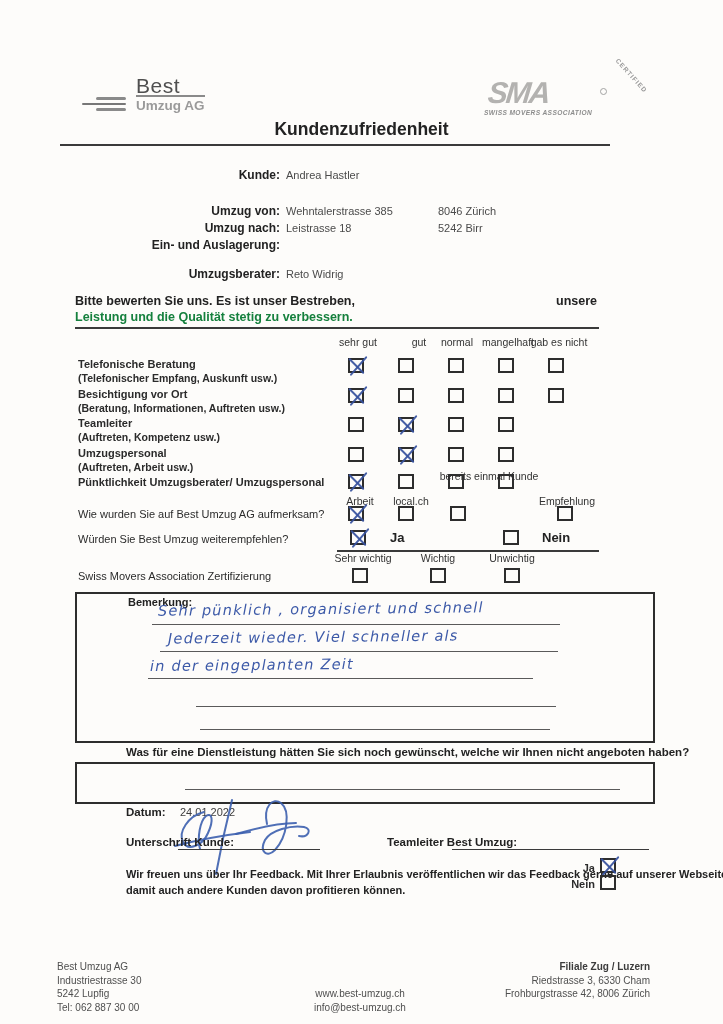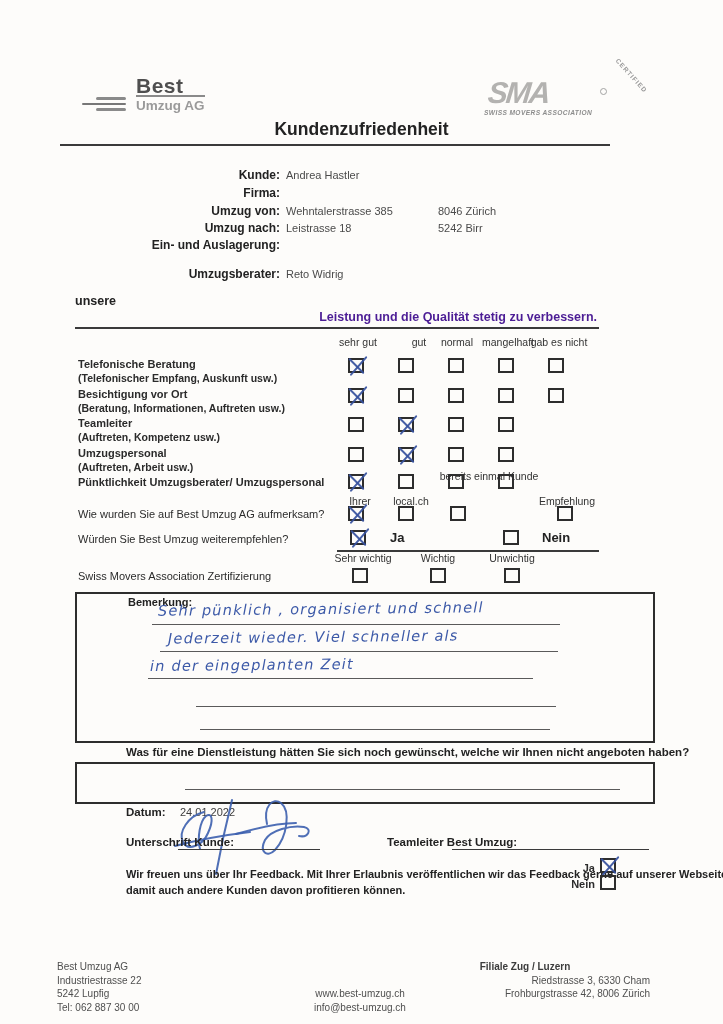--- a/index.html
+++ b/index.html
@@ -15,58 +15,58 @@
     color:#2c2c2c;
     border-right:1px solid #cfcfcf;
   }
   .abs{position:absolute;}
   .b{font-weight:bold;}
   
   .logo-best{left:78px;top:74px;width:150px;height:48px;}
   .speedlines{position:absolute;left:0;top:20px;width:48px;}
   .speedlines span{display:block;height:2.5px;background:#8a8a8a;margin:3px 0 3px auto;border-radius:2px;}
   .sl1{width:30px;}.sl2{width:44px;background:#777 !important;}.sl3{width:30px;}
-  .best-word{position:absolute;left:58px;top:0;font-size:21px;font-weight:bold;color:#4f4f4f;letter-spacing:.5px;}
+  .best-word{position:absolute;left:58px;top:0;font-size:21px;font-weight:normal;color:#4f4f4f;letter-spacing:.5px;}
   .best-sub{position:absolute;left:58px;top:21px;font-size:13.5px;color:#9a9a9a;font-weight:bold;border-top:2px solid #8a8a8a;padding-top:1px;}
   .logo-sma{left:482px;top:78px;width:160px;height:46px;}
   .sma-acronym{position:absolute;left:6px;top:0px;font-size:30px;font-weight:bold;font-style:italic;color:#b3b2b0;letter-spacing:-2px;transform:skewX(-6deg);line-height:1;}
   .sma-sub{position:absolute;left:2px;top:31px;font-size:6.6px;font-weight:bold;font-style:italic;color:#8c8c8c;letter-spacing:.4px;white-space:nowrap;}
   .sma-cert{position:absolute;left:128px;top:-6px;font-size:6.5px;font-weight:bold;color:#9b9b9b;letter-spacing:1px;transform:rotate(48deg);white-space:nowrap;}
   .sma-dot{position:absolute;left:118px;top:10px;width:5px;height:5px;border:1.4px solid #a3a3a3;border-radius:50%;}
   
   .title{left:0;top:119px;width:723px;text-align:center;font-size:17.5px;font-weight:bold;color:#222;}
   .title-rule{left:60px;top:144px;width:550px;height:2px;background:#3a3a3a;}
   
   .inforow{left:78px;width:560px;height:16px;font-size:12px;}
   .ilabel{position:absolute;right:358px;top:0;font-weight:bold;color:#222;white-space:nowrap;text-align:center;}
   .ivalue{position:absolute;left:208px;top:1px;font-size:11px;color:#4b4b4b;white-space:nowrap;}
   .icity{position:absolute;left:360px;top:1px;font-size:11px;color:#4b4b4b;white-space:nowrap;}
   
   .intro1{left:75px;top:294px;width:522px;display:flex;justify-content:space-between;font-size:12.5px;font-weight:bold;color:#222;}
-  .intro2{left:75px;top:310px;width:522px;text-align:right;font-size:12.5px;font-weight:bold;color:#4c1d95;}
+  .intro2{left:75px;top:310px;width:522px;text-align:left;font-size:12.5px;font-weight:bold;color:#15803d;}
   .intro-rule{left:75px;top:327px;width:524px;height:2px;background:#3a3a3a;}
   
   .colhead{position:absolute;transform:translateX(-50%);font-size:10.5px;color:#333;white-space:nowrap;}
   .rlabel{position:absolute;left:78px;font-size:11px;color:#2b2b2b;font-weight:600;white-space:nowrap;}
   .rsub{position:absolute;left:78px;font-size:10.5px;color:#2b2b2b;font-weight:600;white-space:nowrap;}
   .cb{position:absolute;box-sizing:border-box;width:16px;height:15px;border:2px solid #2d2d2d;background:transparent;}
   .cb.checked::before,.cb.checked::after{content:"";position:absolute;height:1.8px;background:#36519e;border-radius:2px;opacity:.92;}
   .cb.checked::before{width:21px;left:-4px;top:5px;transform:rotate(45deg);}
   .cb.checked::after{width:25px;left:-4px;top:5px;transform:rotate(-49deg);}
   .c1{left:348px;}.c2{left:398px;}.c3{left:448px;}.c4{left:498px;}.c5{left:548px;}
   .janein{font-size:13px;font-weight:bold;color:#222;}
   .thin-rule{height:1.6px;background:#3a3a3a;}
   
   .box{position:absolute;border:2px solid #2d2d2d;background:transparent;}
   .hwline{position:absolute;height:1.3px;background:#5a5a5a;}
   .hw{position:absolute;font-family:"DejaVu Sans",sans-serif;font-style:italic;color:#3d5aa8;font-size:14.5px;letter-spacing:1.2px;white-space:nowrap;transform:rotate(-0.6deg);}
   .qtext{position:absolute;left:78px;font-size:11.5px;font-weight:bold;color:#222;white-space:nowrap;padding-left:48px;}
   
   .f{font-size:10px;color:#4f4f4f;line-height:13.5px;}
-  .f .b{color:#3c3c3c;text-align:center;}
+  .f .b{color:#3c3c3c;}
   .sig{stroke:#3c5fae;fill:none;stroke-width:2;stroke-linecap:round;opacity:.9;}
 </style>
 </head>
 <body>
 
 <div class="page">
 
   <div class="abs logo-best">
     <div class="speedlines">
         <span class="sl1"></span>
@@ -84,44 +84,41 @@
     <div class="sma-cert">CERTIFIED</div>
   </div>
 
   <div class="abs title">Kundenzufriedenheit</div>
   <div class="abs title-rule"></div>
 
   <div class="abs inforow" style="top:168px">
     <span class="ilabel">Kunde:</span>
     <span class="ivalue">Andrea Hastler</span>
   </div>
-  <div class="abs inforow" style="top:186px">
-    <span class="ilabel">Firma:</span>
-    <span class="ivalue"></span>
-  </div>
   <div class="abs inforow" style="top:204px">
     <span class="ilabel">Umzug von:</span>
     <span class="ivalue">Wehntalerstrasse 385</span>
     <span class="icity">8046 Zürich</span>
   </div>
   <div class="abs inforow" style="top:221px">
     <span class="ilabel">Umzug nach:</span>
     <span class="ivalue">Leistrasse 18</span>
     <span class="icity">5242 Birr</span>
   </div>
   <div class="abs inforow" style="top:238px">
     <span class="ilabel">Ein- und Auslagerung:</span>
     <span class="ivalue"></span>
   </div>
   <div class="abs inforow" style="top:267px">
     <span class="ilabel">Umzugsberater:</span>
     <span class="ivalue">Reto Widrig</span>
   </div>
 
   <div class="abs intro1">
+    <span>Bitte bewerten Sie uns. Es ist unser Bestreben,</span>
     <span>unsere</span>
   </div>
   <div class="abs intro2">Leistung und die Qualität stetig zu verbessern.</div>
   <div class="abs intro-rule"></div>
 
   <span class="colhead" style="left:358px;top:336px">sehr gut</span>
   <span class="colhead" style="left:419px;top:336px">gut</span>
   <span class="colhead" style="left:457px;top:336px">normal</span>
   <span class="colhead" style="left:508px;top:336px">mangelhaft</span>
   <span class="colhead" style="left:559px;top:336px">gab es nicht</span>
@@ -155,21 +152,21 @@
   <span class="cb c2 checked" style="top:447px"></span>
   <span class="cb c3" style="top:447px"></span>
   <span class="cb c4" style="top:447px"></span>
 
   <span class="rlabel" style="top:476px">Pünktlichkeit Umzugsberater/ Umzugspersonal</span>
   <span class="cb c1 checked" style="top:474px"></span>
   <span class="cb c2" style="top:474px"></span>
   <span class="cb c3" style="top:474px"></span>
   <span class="cb c4" style="top:474px"></span>
 
-  <span class="colhead" style="left:360px;top:495px">Ihrer</span>
+  <span class="colhead" style="left:360px;top:495px">Arbeit</span>
   <span class="colhead" style="left:411px;top:495px">local.ch</span>
   <span class="colhead" style="left:489px;top:470px">bereits einmal Kunde</span>
   <span class="colhead" style="left:567px;top:495px">Empfehlung</span>
 
   <span class="rlabel" style="top:508px;font-weight:500">Wie wurden Sie auf Best Umzug AG aufmerksam?</span>
   <span class="cb c1 checked" style="top:506px"></span>
   <span class="cb c2" style="top:506px"></span>
   <span class="cb" style="left:450px;top:506px"></span>
   <span class="cb" style="left:557px;top:506px"></span>
 
@@ -222,21 +219,21 @@
 
   <span class="qtext" style="top:868px;font-size:11px">Wir freuen uns über Ihr Feedback. Mit Ihrer Erlaubnis veröffentlichen wir das Feedback gerne auf unserer Webseite,</span>
   <span class="qtext" style="top:884px;font-size:11px">damit auch andere Kunden davon profitieren können.</span>
   <span class="abs" style="left:575px;top:862px;width:20px;text-align:right;font-size:11px;font-weight:bold">Ja</span>
   <span class="cb checked" style="left:600px;top:858px"></span>
   <span class="abs" style="left:565px;top:878px;width:30px;text-align:right;font-size:11px;font-weight:bold">Nein</span>
   <span class="cb" style="left:600px;top:875px"></span>
 
   <div class="abs f" style="left:57px;top:960px">
     <div>Best Umzug AG</div>
-    <div>Industriestrasse 22</div>
+    <div>Industriestrasse 30</div>
     <div>5242 Lupfig</div>
     <div>Tel: 062 887 30 00</div>
   </div>
   <div class="abs f" style="left:280px;top:987px;width:160px;text-align:center">
     <div>www.best-umzug.ch</div>
     <div>info@best-umzug.ch</div>
   </div>
   <div class="abs f" style="left:400px;top:960px;width:250px;text-align:right">
     <div class="b">Filiale Zug / Luzern</div>
     <div>Riedstrasse 3, 6330 Cham</div>

